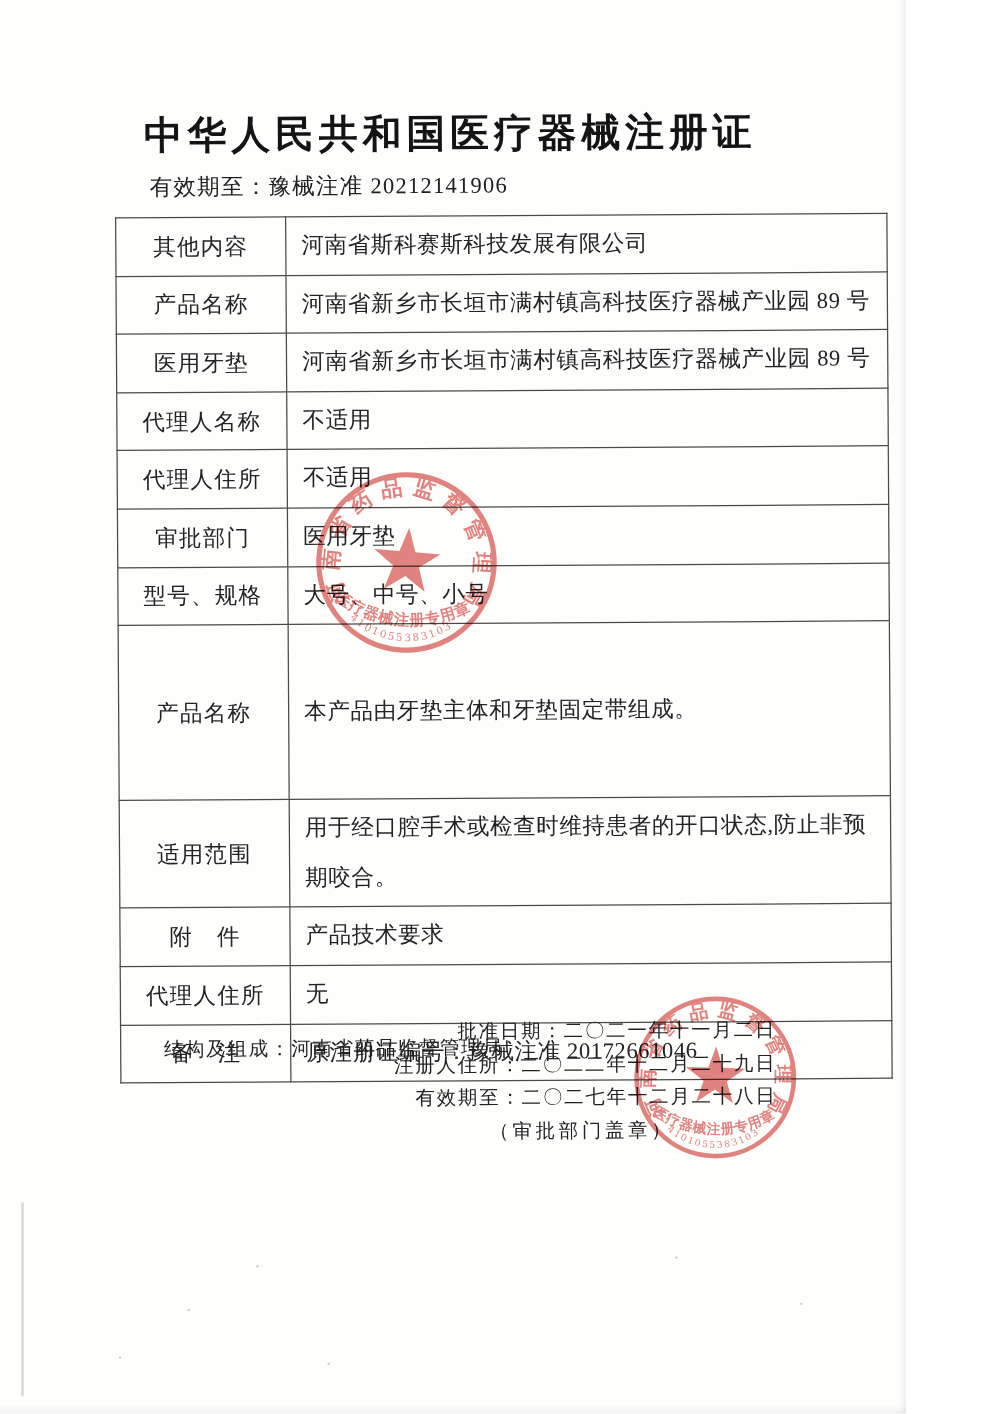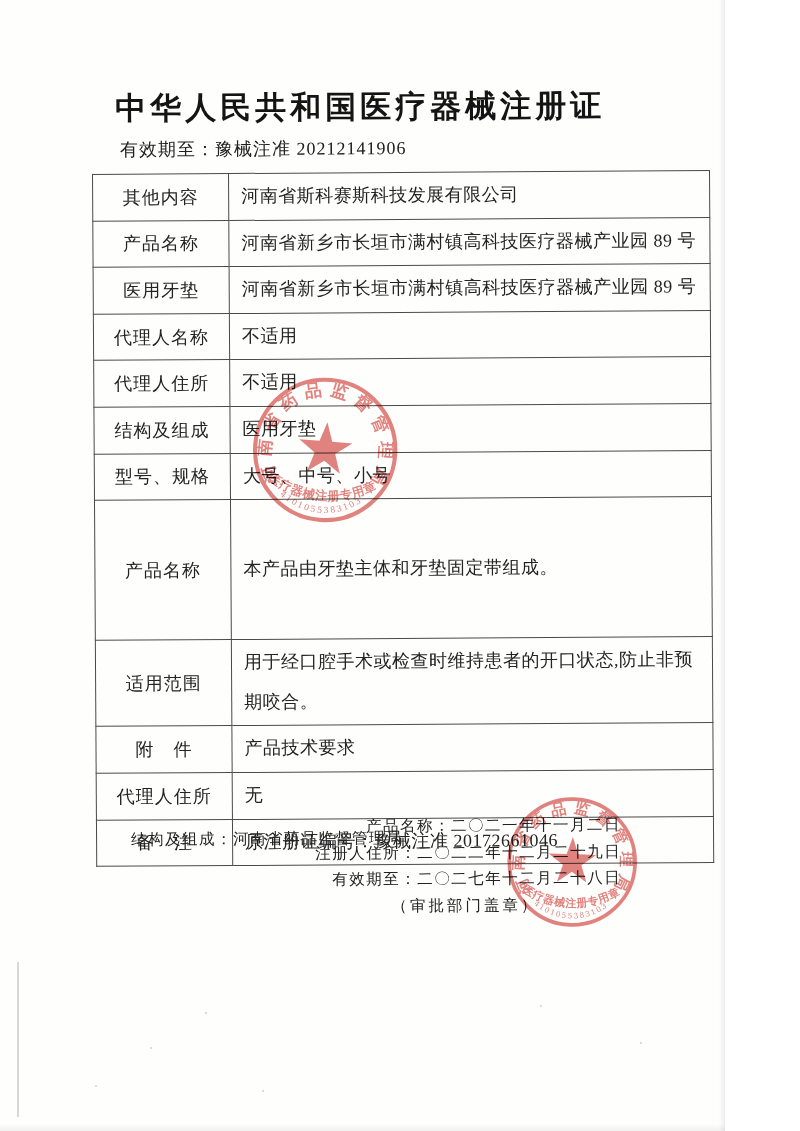--- a/index.html
+++ b/index.html
@@ -67,21 +67,21 @@
       </tr>
       <tr class="h43">
         <td class="lbl">代理人名称</td>
         <td class="val">不适用</td>
       </tr>
       <tr class="h43">
         <td class="lbl">代理人住所</td>
         <td class="val">不适用</td>
       </tr>
       <tr class="h42">
-        <td class="lbl">结构及组成</td>
+        <td class="lbl">审批部门</td>
         <td class="val">医用牙垫</td>
       </tr>
       <tr class="h43">
         <td class="lbl">型号、规格</td>
         <td class="val">大号、中号、小号</td>
       </tr>
       <tr class="h140">
         <td class="lbl">产品名称</td>
         <td class="val">本产品由牙垫主体和牙垫固定带组成。</td>
       </tr>
@@ -100,21 +100,21 @@
       <tr class="h38">
         <td class="lbl">备　注</td>
         <td class="val">原注册证编号：豫械注准 20172661046</td>
       </tr>
     </tbody>
       </table>
 
     <div class="footer-dept"><span>结构及组成：</span><span>河南省药品监督管理局</span></div>
 
     <div class="footer-dates">
-      <div><span>产品名称：</span><span>二〇二一年十一月二日</span></div>
+      <div><span>批准日期：</span><span>二〇二一年十一月二日</span></div>
       <div><span>注册人住所：</span><span>二〇二二年十二月二十九日</span></div>
       <div><span>有效期至：</span><span>二〇二七年十二月二十八日</span></div>
       <div class="seal-note">（审批部门盖章）</div>
     </div>
 
     <svg class="stamp stamp1" width="165" height="165" viewBox="0 0 160 160" color="#d85f5a">
       <defs>
         <path id="s1a" d="M 39.4 114.1 A 53 53 0 1 1 120.6 114.1" fill="none"></path>
         <path id="s1b" d="M 28 114 A 100 100 0 0 0 132 114" fill="none"></path>
         <path id="s1c" d="M 40 127 A 64 64 0 0 0 120 127" fill="none"></path>

